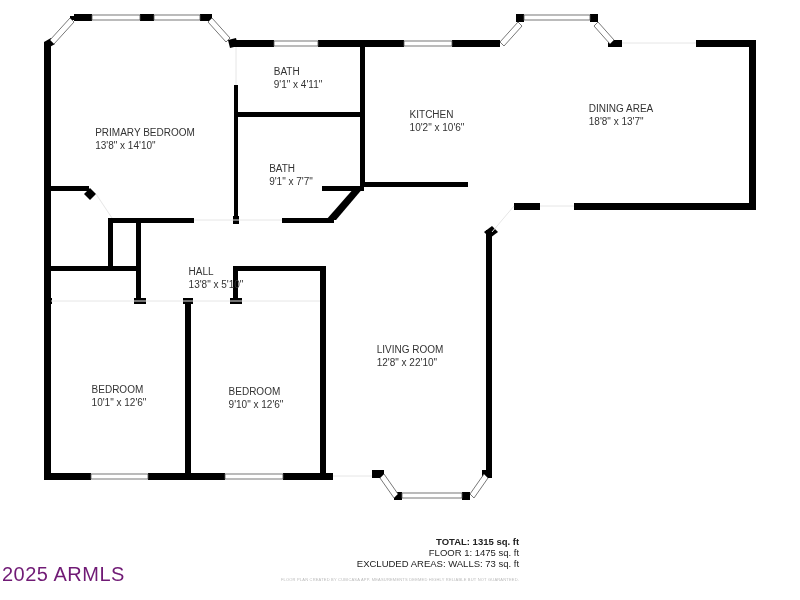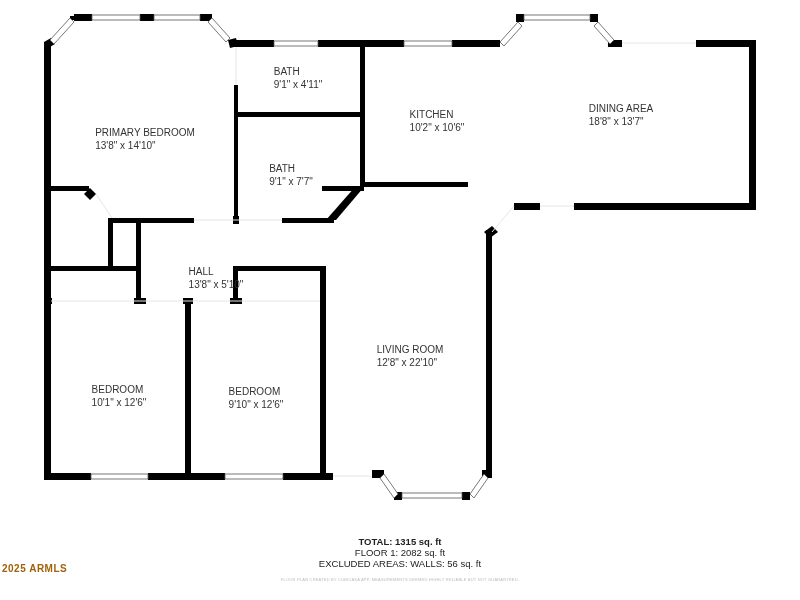--- a/index.html
+++ b/index.html
@@ -1,24 +1,24 @@
 <!DOCTYPE html>
 <html><head>
 <meta charset="utf-8">
 <style>
   html, body { margin: 0; padding: 0; background: #ffffff; }
   body { width: 800px; height: 600px; position: relative; overflow: hidden; font-family: "Liberation Sans", sans-serif; }
   #plan { position: absolute; left: 0; top: 0; width: 800px; height: 600px; }
   .room-label { position: absolute; color: #333333; font-size: 10px; line-height: 13px; transform: translate(-50%, -50%); white-space: nowrap; }
   .room-label .name { display: block; text-transform: uppercase; }
   .room-label .dims { display: block; }
-  .summary { position: absolute; left: 400px; top: 536px; transform: translateX(-50%); text-align: center; color: #222; font-size: 9.5px; line-height: 11px; white-space: nowrap; }
+  .summary { position: absolute; left: 400px; top: 536px; transform: translateX(-50%); text-align: right; color: #222; font-size: 9.5px; line-height: 11px; white-space: nowrap; }
   .summary .total { font-weight: bold; }
   .summary .disclaimer { font-size: 4px; color: #bbbbbb; margin-top: 5px; letter-spacing: 0.2px; }
-  .watermark { position: absolute; left: 2px; top: 563px; font-size: 10px; color: #a16207; letter-spacing: 0.5px; font-weight: bold; }
+  .watermark { position: absolute; left: 2px; top: 563px; font-size: 20px; color: #701a75; letter-spacing: 0.5px; }
 </style>
 </head>
 <body>
 
 <svg id="plan" viewBox="0 0 800 600" xmlns="http://www.w3.org/2000/svg">
   <g fill="#000" stroke="none">
 
     <rect x="44" y="42" width="7" height="438"></rect>
     <polygon points="70,16 88,16 88,20 70,20"></polygon>
     <rect x="74" y="14" width="18" height="7"></rect>
@@ -136,18 +136,18 @@
   <span class="name">BEDROOM</span>
   <span class="dims">10'1" x 12'6"</span>
 </div>
 <div class="room-label" style="left:256px; top:398px;">
   <span class="name">BEDROOM</span>
   <span class="dims">9'10" x 12'6"</span>
 </div>
 
 <div class="summary">
   <div class="total">TOTAL: 1315 sq. ft</div>
-  <div>FLOOR 1: 2082 sq. ft</div>
-  <div>EXCLUDED AREAS: WALLS: 56 sq. ft</div>
+  <div>FLOOR 1: 1475 sq. ft</div>
+  <div>EXCLUDED AREAS: WALLS: 73 sq. ft</div>
   <div class="disclaimer">FLOOR PLAN CREATED BY CUBICASA APP. MEASUREMENTS DEEMED HIGHLY RELIABLE BUT NOT GUARANTEED.</div>
 </div>
 
 <div class="watermark">2025 ARMLS</div>
 
 </body></html>

